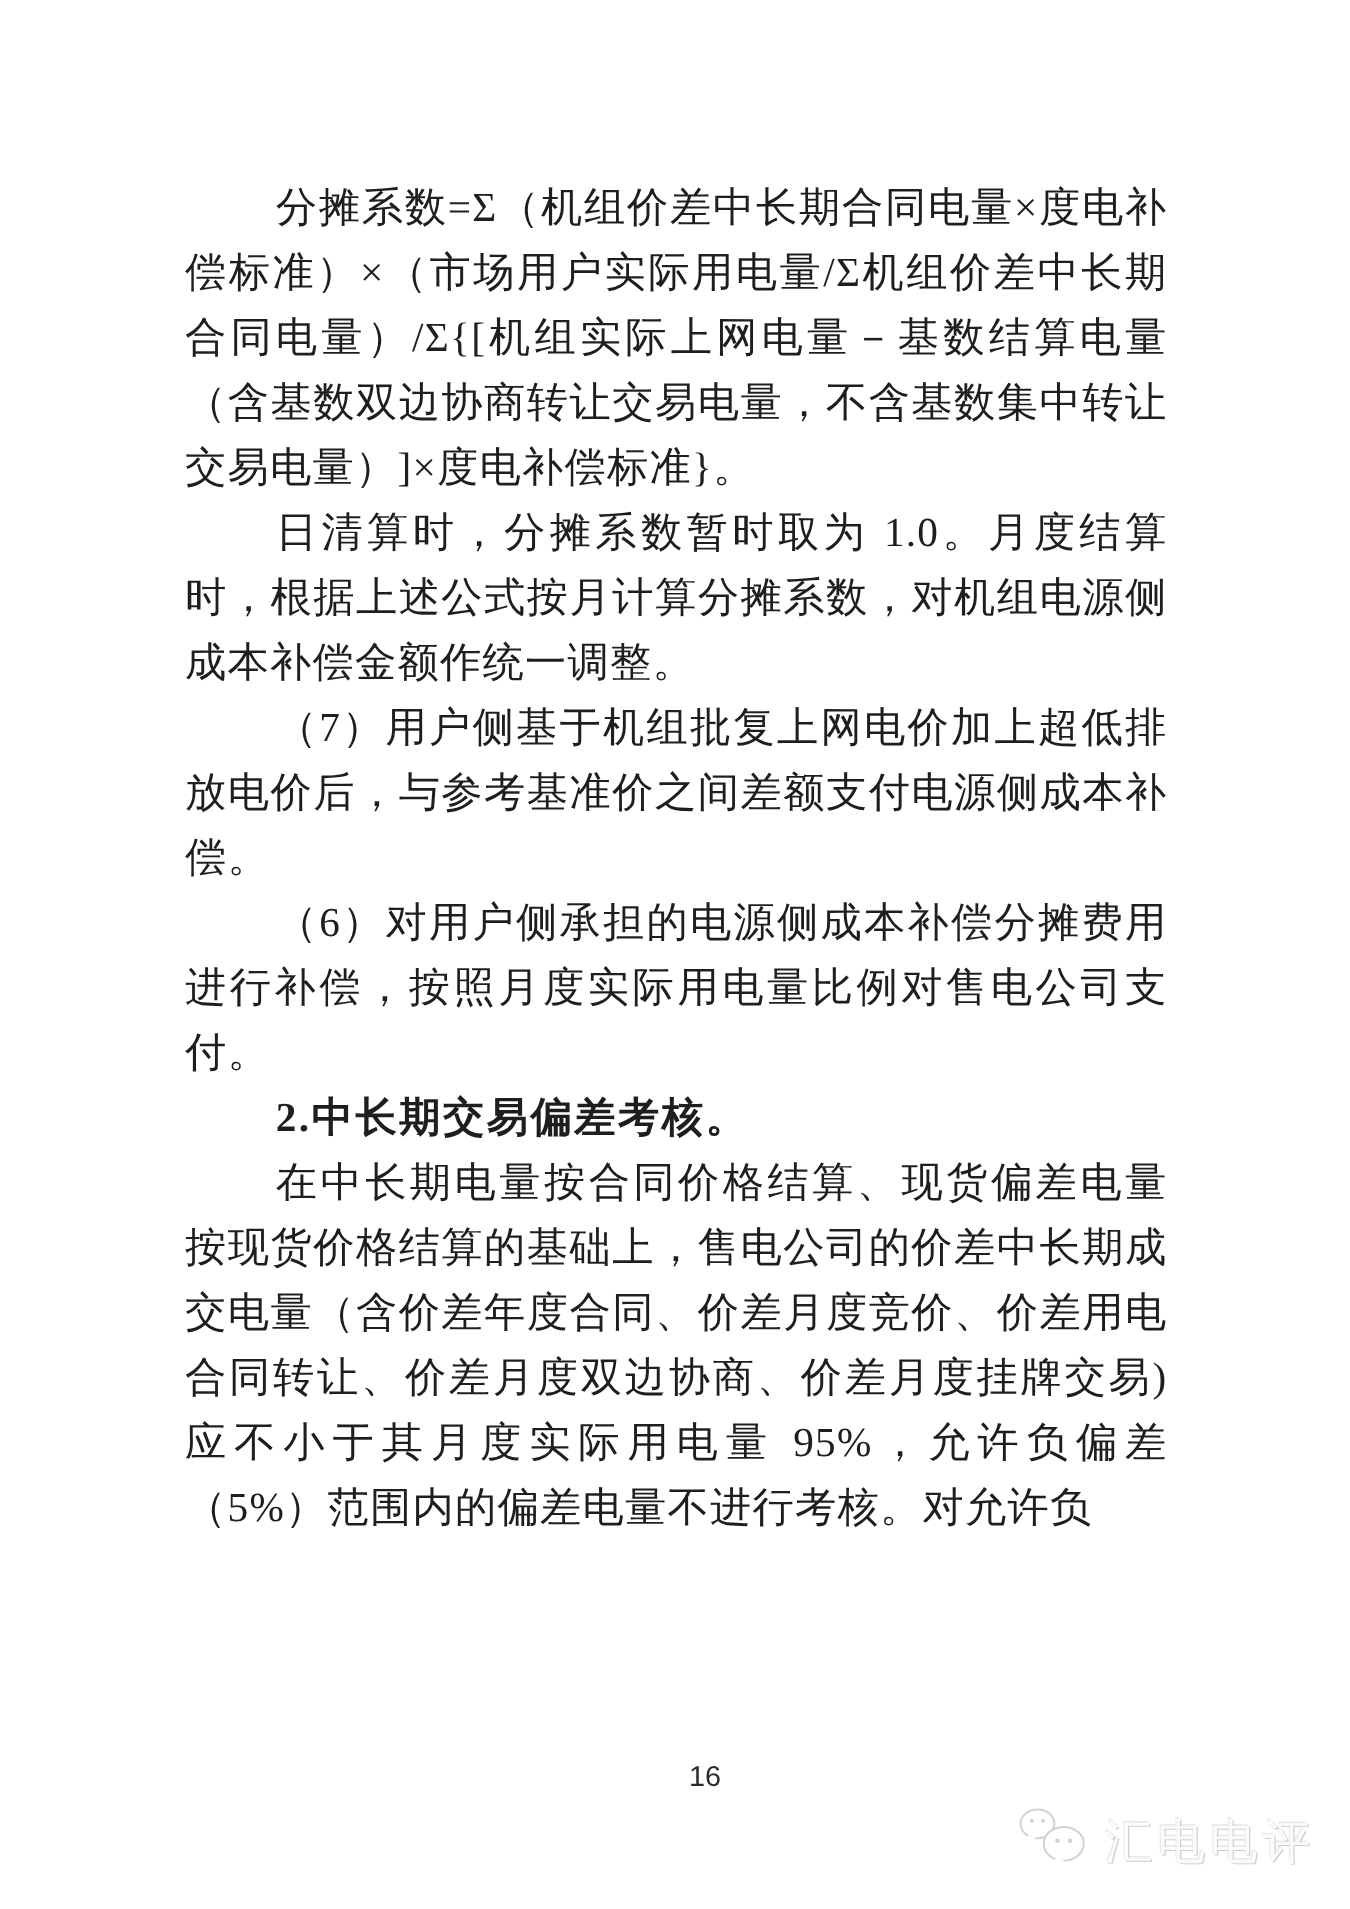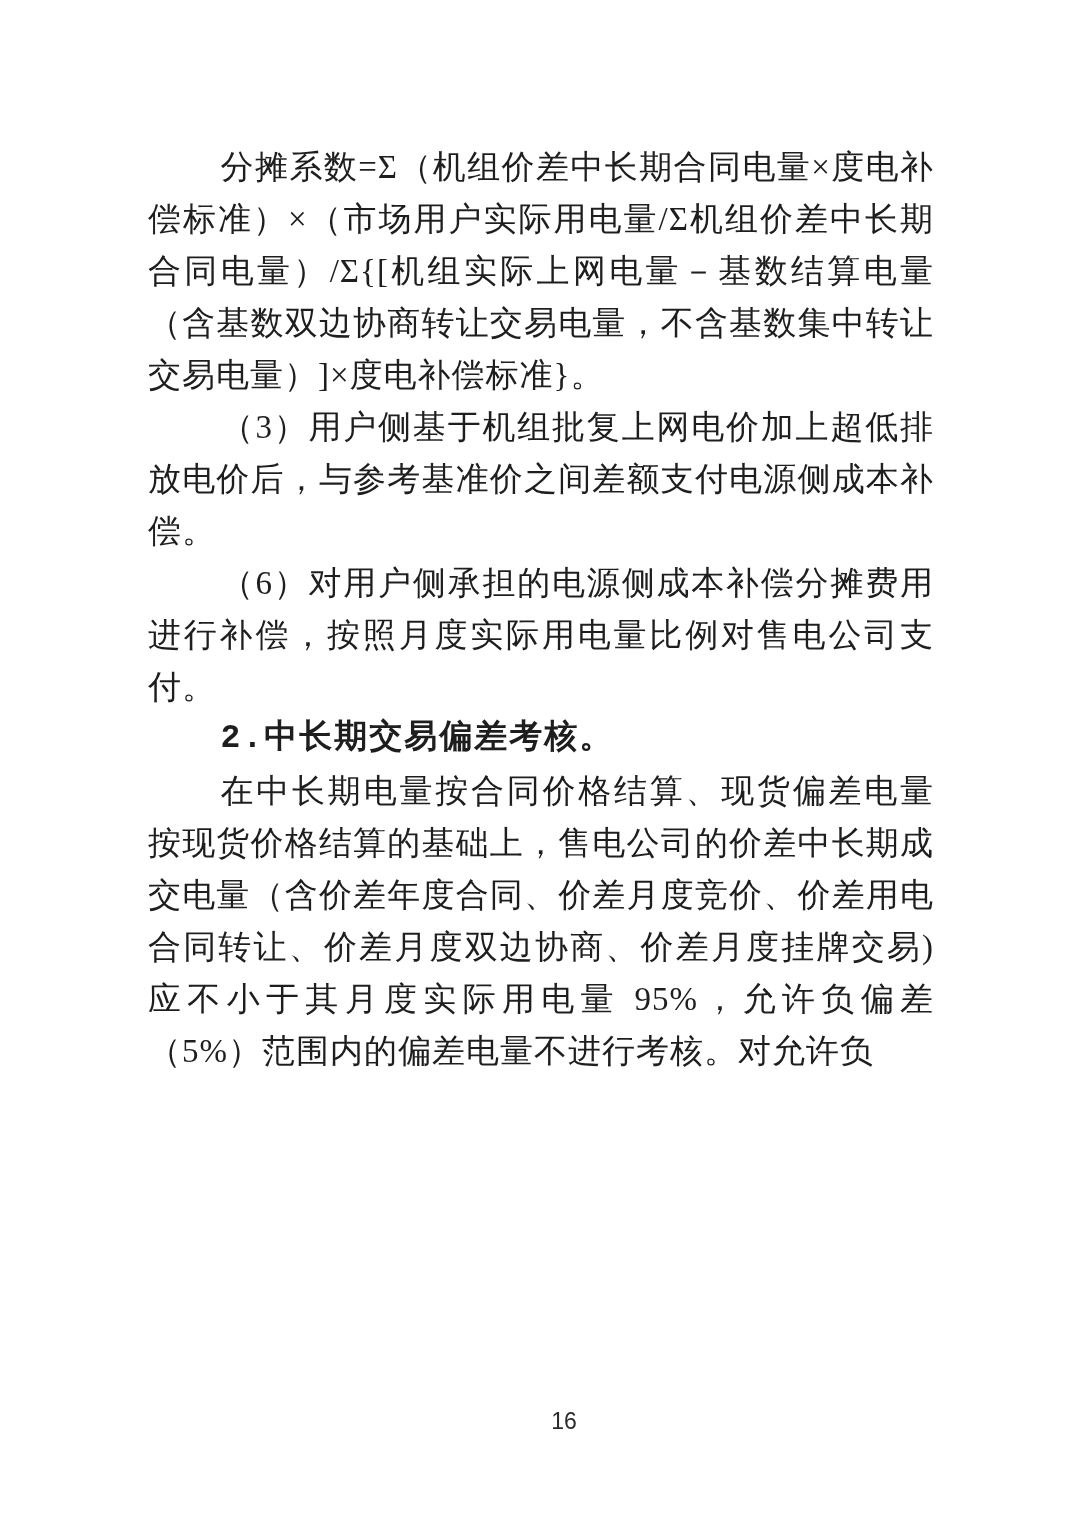--- a/index.html
+++ b/index.html
@@ -23,21 +23,21 @@
     font-size: 33px;
     line-height: 52px;
     text-align: justify;
   }
   .content p {
     margin: 0;
     text-indent: 2.2em;
     letter-spacing: 1px;
   }
   .content p.heading {
-    font-family: Liberation Mono, monospace;
+    font-family: Liberation Serif, serif;
     font-weight: 700;
     letter-spacing: 2px;
   }
   .page-number {
     position: absolute;
     top: 1408px; left: 0;
     width: 100%;
     text-align: center;
     font-family: "Liberation Sans", sans-serif;
     font-size: 23px;
@@ -60,22 +60,42 @@
   }
   .wm-icon { display: block; }
 </style>
 </head>
 <body>
 
 <div class="page">
 
   <div class="content">
     <p>分摊系数=Σ（机组价差中长期合同电量×度电补偿标准）×（市场用户实际用电量/Σ机组价差中长期合同电量）/Σ{[机组实际上网电量－基数结算电量（含基数双边协商转让交易电量，不含基数集中转让交易电量）]×度电补偿标准}。</p>
-    <p>（3）用户侧基于机组批复上网电价加上超低排放电价后，与参考基准价之间差额支付电源侧成本补偿。</p>
+    <p>日清算时，分摊系数暂时取为 1.0。月度结算时，根据上述公式按月计算分摊系数，对机组电源侧成本补偿金额作统一调整。</p>
+    <p>（7）用户侧基于机组批复上网电价加上超低排放电价后，与参考基准价之间差额支付电源侧成本补偿。</p>
     <p>（6）对用户侧承担的电源侧成本补偿分摊费用进行补偿，按照月度实际用电量比例对售电公司支付。</p>
     <p class="heading">2.中长期交易偏差考核。</p>
     <p>在中长期电量按合同价格结算、现货偏差电量按现货价格结算的基础上，售电公司的价差中长期成交电量（含价差年度合同、价差月度竞价、价差用电合同转让、价差月度双边协商、价差月度挂牌交易)应不小于其月度实际用电量 95%，允许负偏差（5%）范围内的偏差电量不进行考核。对允许负</p>
   </div>
 
   <div class="page-number">16</div>
 
+  <div class="watermark">
+    <span class="wm-icon">
+      <svg width="62" height="54" viewBox="0 0 62 54">
+        <g fill="#ffffff" stroke="#d2d2d2" stroke-width="1.6">
+          <ellipse cx="18" cy="15" rx="13.5" ry="11.5"></ellipse>
+          <path d="M11 24 L7 32 L17 26 Z" stroke="none"></path>
+          <ellipse cx="39" cy="31" rx="16" ry="13.5"></ellipse>
+          <path d="M33 42 L29 51 L40 45 Z" stroke="none"></path>
+        </g>
+        <g fill="#d2d2d2" stroke="none">
+          <circle cx="13.5" cy="12.5" r="1.6"></circle>
+          <circle cx="22.5" cy="12.5" r="1.6"></circle>
+          <circle cx="34" cy="28.5" r="1.8"></circle>
+          <circle cx="44" cy="28.5" r="1.8"></circle>
+        </g>
+      </svg>
+    </span>
+    <span class="wm-label">汇电电评</span>
+  </div>
 
 </div>
 
 </body></html>

